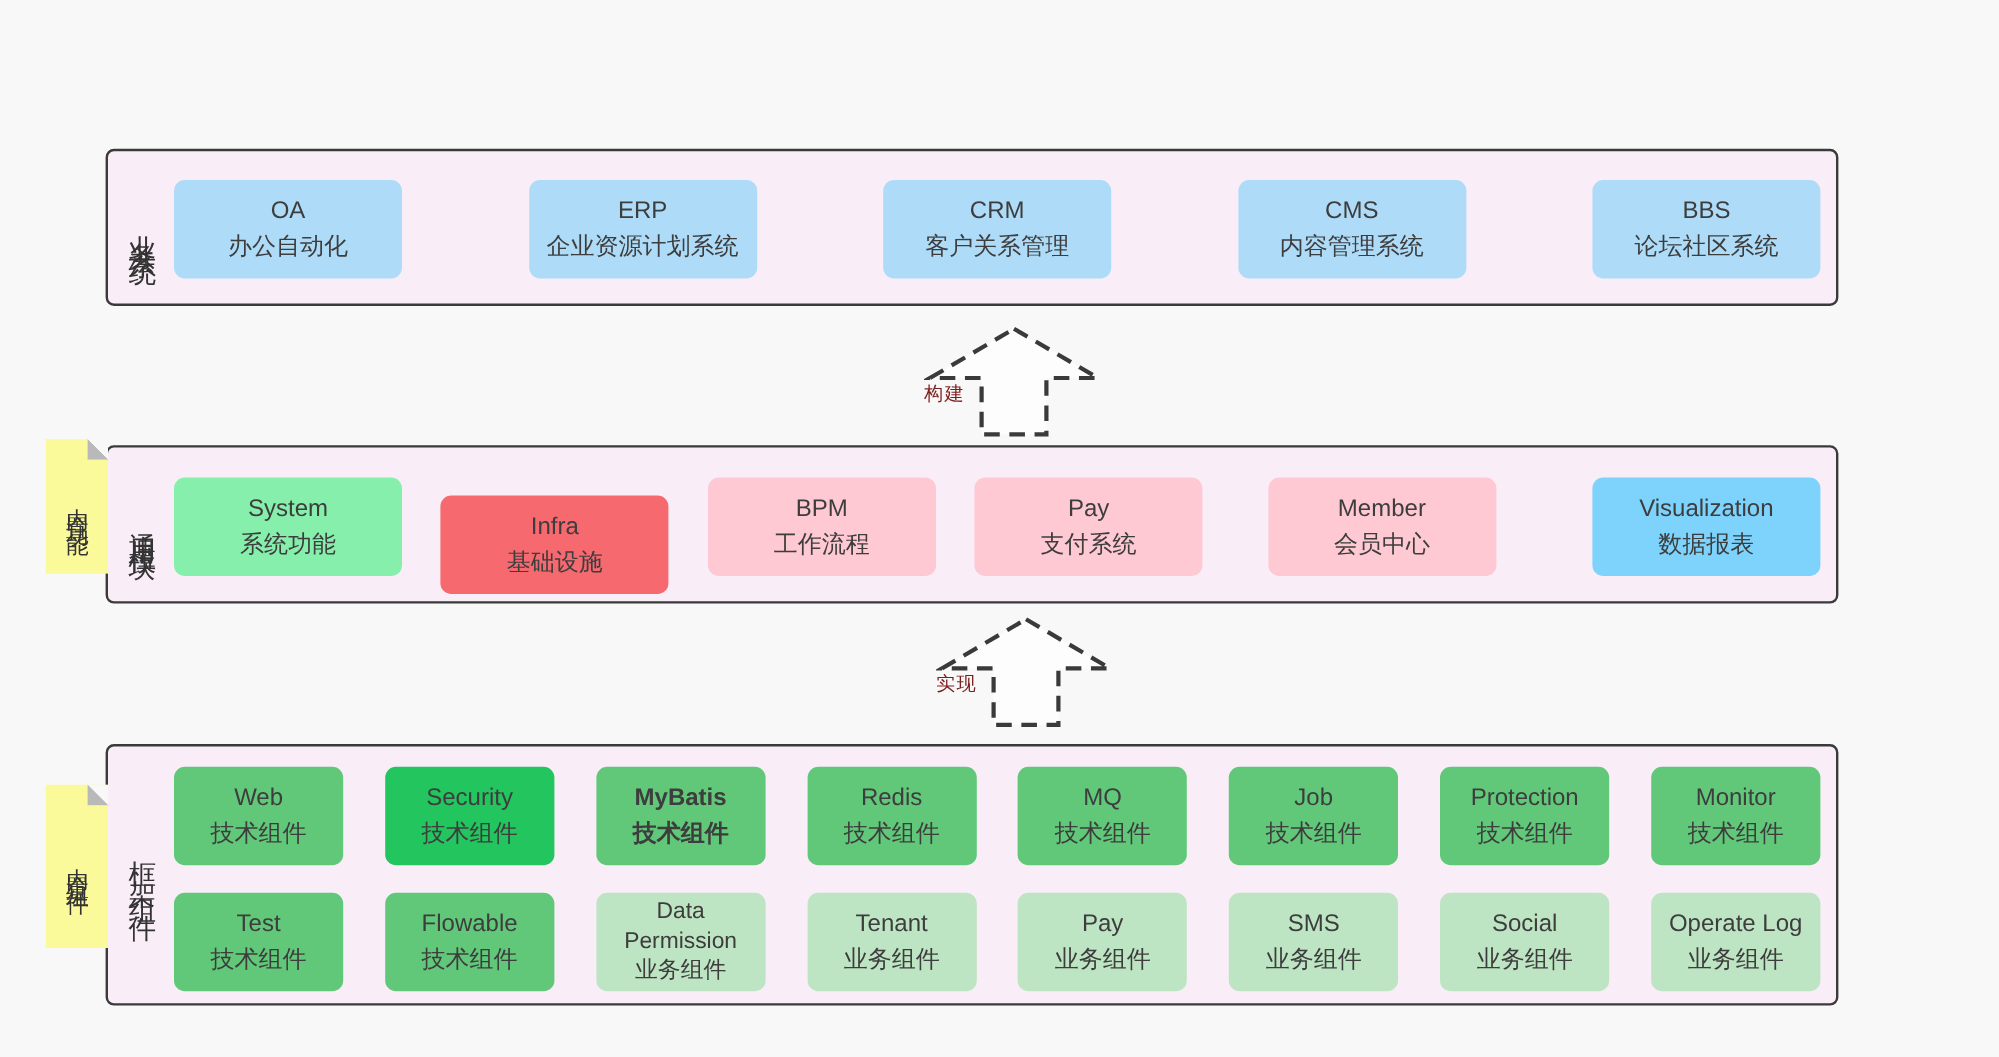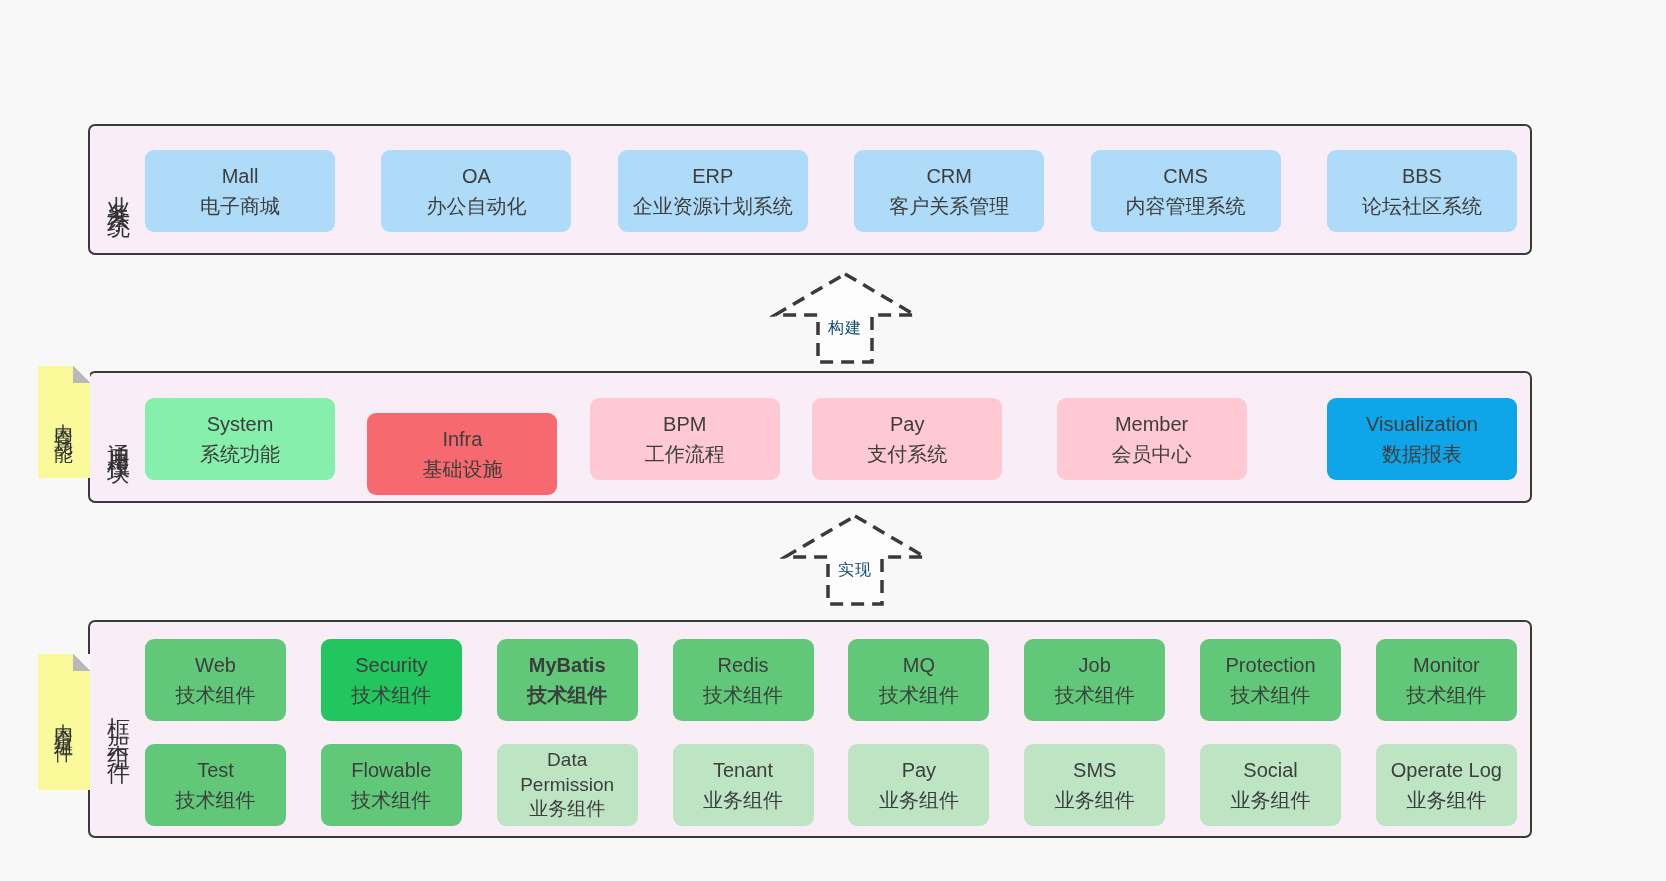--- a/index.html
+++ b/index.html
@@ -60,36 +60,32 @@
     position:absolute; left:50%; top:50%; transform:translate(-50%,-50%);
     writing-mode:vertical-rl; text-orientation:upright;
     font-size:19px; letter-spacing:7px; color:#333; white-space:nowrap; line-height:1;
   }
 
   .arrow { position:absolute; width:150px; height:96px; z-index:2; }
   .arrow1 { left:770px; top:270px; }
   .arrow2 { left:780px; top:512px; }
   .arrow svg { position:absolute; left:0; top:0; }
   .arrow-label {
-    position:absolute; left:0; right:0; top:48px; text-align:center;
-    font-size:16px; color:#0c4a6e; letter-spacing:1px;
+    position:absolute; left:0; right:0; top:48px; 
+    font-size:16px; color:#7f1d1d; letter-spacing:1px;
   }
 </style>
 </head>
 <body>
 
 <div class="canvas">
 
   <section class="band band1" style="background: rgb(249, 238, 247);">
     <div class="band-label">业务系统</div>
     <div class="box-row">
-      <div class="box w6" style="background: rgb(174, 220, 248);">
-        <div>Mall</div>
-        <div>电子商城</div>
-      </div>
       <div class="box w6" style="background: rgb(174, 220, 248);">
         <div>OA</div>
         <div>办公自动化</div>
       </div>
       <div class="box w6" style="background: rgb(174, 220, 248);">
         <div>ERP</div>
         <div>企业资源计划系统</div>
       </div>
       <div class="box w6" style="background: rgb(174, 220, 248);">
         <div>CRM</div>
@@ -134,21 +130,21 @@
         <div>工作流程</div>
       </div>
       <div class="box w6" style="background: rgb(255, 201, 211);">
         <div>Pay</div>
         <div>支付系统</div>
       </div>
       <div class="box w6" style="background: rgb(255, 201, 211); margin-left: 22px;">
         <div>Member</div>
         <div>会员中心</div>
       </div>
-      <div class="box w6" style="background: #0ea5e9; margin-left: 48px;">
+      <div class="box w6" style="background: #7dd3fc; margin-left: 48px;">
         <div>Visualization</div>
         <div>数据报表</div>
       </div>
     </div>
   </section>
 
   <div class="arrow arrow2">
     <svg width="150" height="96" viewBox="0 0 150 96">
       <polygon points="75,4 145,45 102,45 102,92 48,92 48,45 5,45" fill="#fdfdfd" stroke="#3a3a3a" stroke-width="3.5" stroke-dasharray="13 8" stroke-linejoin="miter"></polygon>
     </svg>

